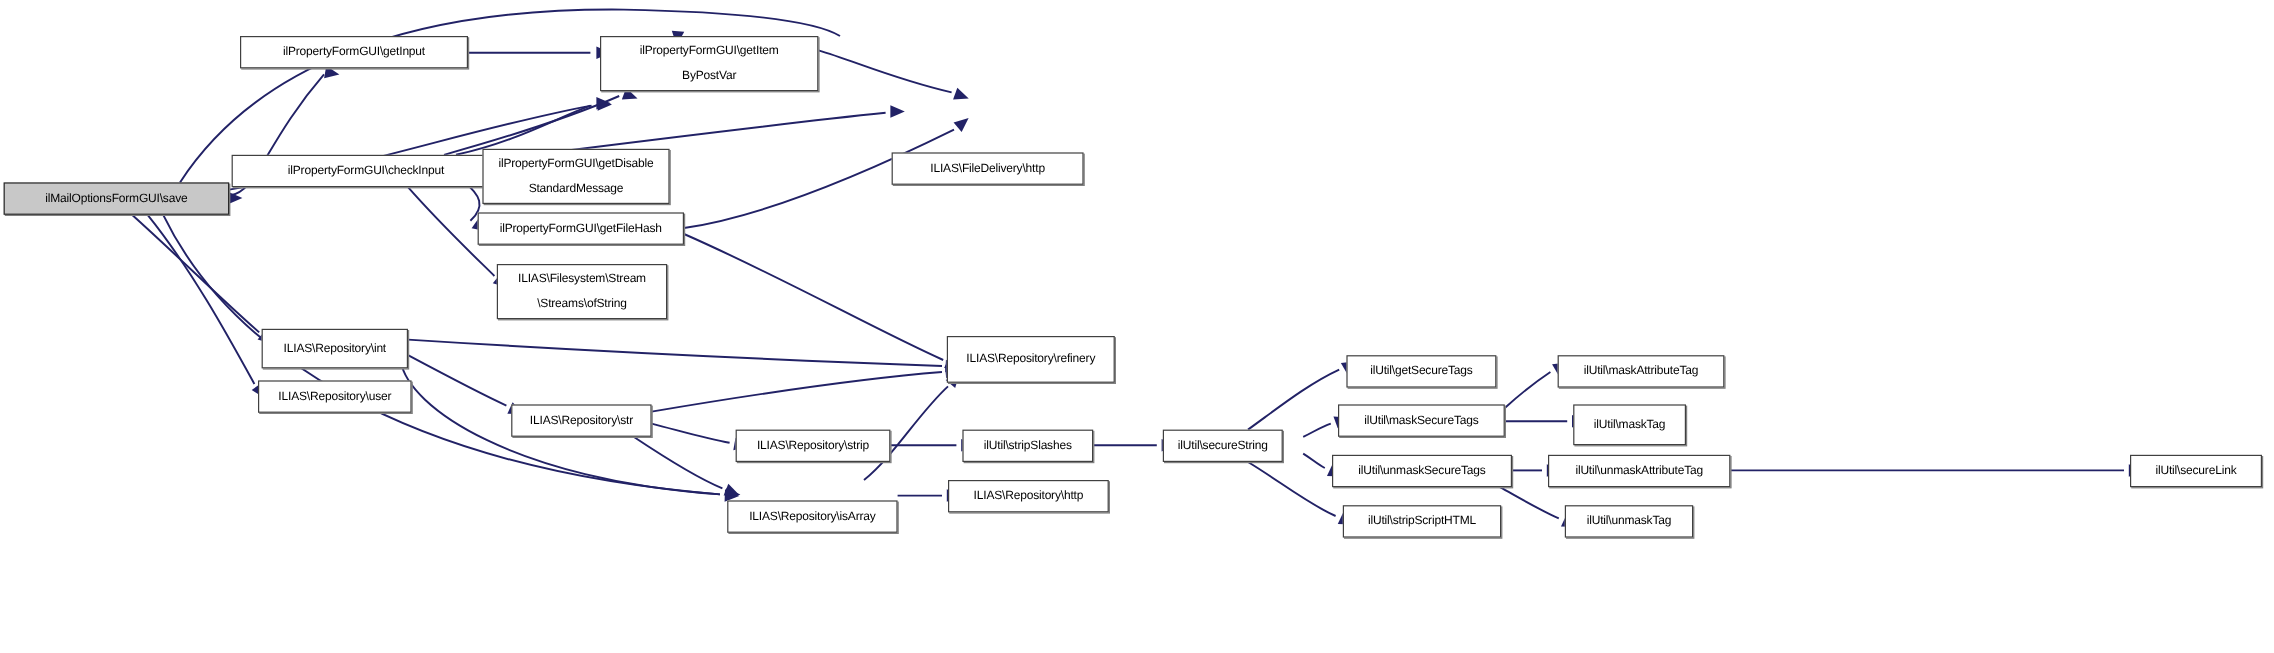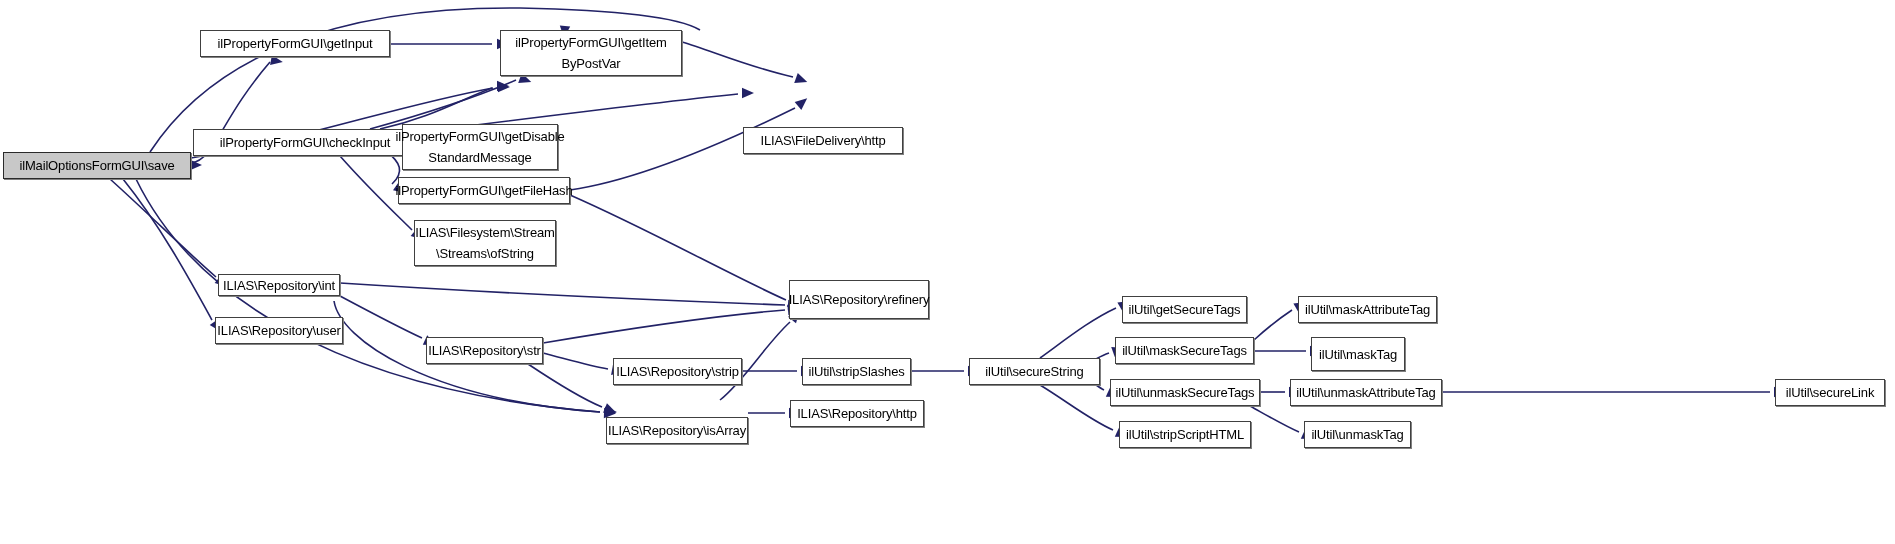--- a/index.html
+++ b/index.html
@@ -31,21 +31,21 @@
   .node{
     position:absolute;
     box-sizing:border-box;
     border:1px solid #404040;
     background:#ffffff;
     color:#000000;
     display:flex;
     align-items:center;
     justify-content:center;
     text-align:center;
-    font-size:13px;
+    font-size:10px;
     line-height:21px;
     letter-spacing:-0.15px;
     white-space:pre-line;
     box-shadow:1px 1px 0 0 #808080;
     cursor:pointer;
     user-select:none;
   }
   .node.root{
     background:#c8c8c8;
     border-color:#2a2a2a;
@@ -139,29 +139,29 @@
       <div class="node" style="left: 200px; top: 30px; width: 190px; height: 27px;"><span class="lbl">ilPropertyFormGUI\getInput</span></div>
       <div class="node" style="left: 500px; top: 30px; width: 182px; height: 46px;"><span class="lbl">ilPropertyFormGUI\getItem
 ByPostVar</span></div>
       <div class="node" style="left: 743px; top: 79px; width: 160px; height: 27px; margin-top: 48px;"><span class="lbl">ILIAS\FileDelivery\http</span></div>
       <div class="node" style="left: 193px; top: 129px; width: 224px; height: 27px;"><span class="lbl">ilPropertyFormGUI\checkInput</span></div>
       <div class="node" style="left: 402px; top: 124px; width: 156px; height: 46px;"><span class="lbl">ilPropertyFormGUI\getDisable
 StandardMessage</span></div>
       <div class="node" style="left: 398px; top: 177px; width: 172px; height: 27px;"><span class="lbl">ilPropertyFormGUI\getFileHash</span></div>
       <div class="node" style="left: 414px; top: 220px; width: 142px; height: 46px;"><span class="lbl">ILIAS\Filesystem\Stream
 \Streams\ofString</span></div>
-      <div class="node" style="left: 218px; top: 274px; width: 122px; height: 22px; text-align: center;"><span class="lbl">ILIAS\Repository\int</span></div>
+      <div class="node" style="left: 218px; top: 274px; width: 122px; height: 33px; text-align: center;"><span class="lbl">ILIAS\Repository\int</span></div>
       <div class="node" style="left: 215px; top: 317px; width: 128px; height: 27px;"><span class="lbl">ILIAS\Repository\user</span></div>
       <div class="node" style="left: 426px; top: 337px; width: 117px; height: 27px;"><span class="lbl">ILIAS\Repository\str</span></div>
       <div class="node" style="left: 613px; top: 358px; width: 129px; height: 27px;"><span class="lbl">ILIAS\Repository\strip</span></div>
       <div class="node" style="left: 606px; top: 400px; width: 142px; height: 27px; margin-top: 17px;"><span class="lbl">ILIAS\Repository\isArray</span></div>
       <div class="node" style="left: 789px; top: 280px; width: 140px; height: 39px;"><span class="lbl">ILIAS\Repository\refinery</span></div>
       <div class="node" style="left: 802px; top: 358px; width: 109px; height: 27px;"><span class="lbl">ilUtil\stripSlashes</span></div>
       <div class="node" style="left: 790px; top: 400px; width: 134px; height: 27px;"><span class="lbl">ILIAS\Repository\http</span></div>
-      <div class="node" style="left: 969px; top: 358px; width: 131px; height: 27px;"><span class="lbl">ilUtil\secureString</span></div>
+      <div class="node" style="left: 969px; top: 358px; width: 100px; height: 27px;"><span class="lbl">ilUtil\secureString</span></div>
       <div class="node" style="left: 1122px; top: 296px; width: 125px; height: 27px;"><span class="lbl">ilUtil\getSecureTags</span></div>
       <div class="node" style="left: 1115px; top: 337px; width: 139px; height: 27px;"><span class="lbl">ilUtil\maskSecureTags</span></div>
       <div class="node" style="left: 1110px; top: 379px; width: 150px; height: 27px;"><span class="lbl">ilUtil\unmaskSecureTags</span></div>
       <div class="node" style="left: 1119px; top: 421px; width: 132px; height: 27px;"><span class="lbl">ilUtil\stripScriptHTML</span></div>
       <div class="node" style="left: 1298px; top: 296px; width: 139px; height: 27px;"><span class="lbl">ilUtil\maskAttributeTag</span></div>
       <div class="node" style="left: 1311px; top: 337px; width: 94px; height: 34px;"><span class="lbl">ilUtil\maskTag</span></div>
       <div class="node" style="left: 1290px; top: 379px; width: 152px; height: 27px;"><span class="lbl">ilUtil\unmaskAttributeTag</span></div>
       <div class="node" style="left: 1304px; top: 421px; width: 107px; height: 27px;"><span class="lbl">ilUtil\unmaskTag</span></div>
       <div class="node" style="left: 1775px; top: 379px; width: 110px; height: 27px;"><span class="lbl">ilUtil\secureLink</span></div>
     </div>

